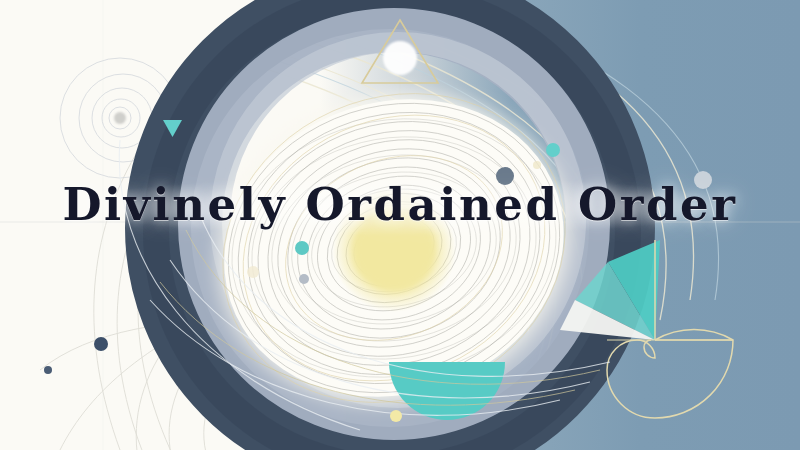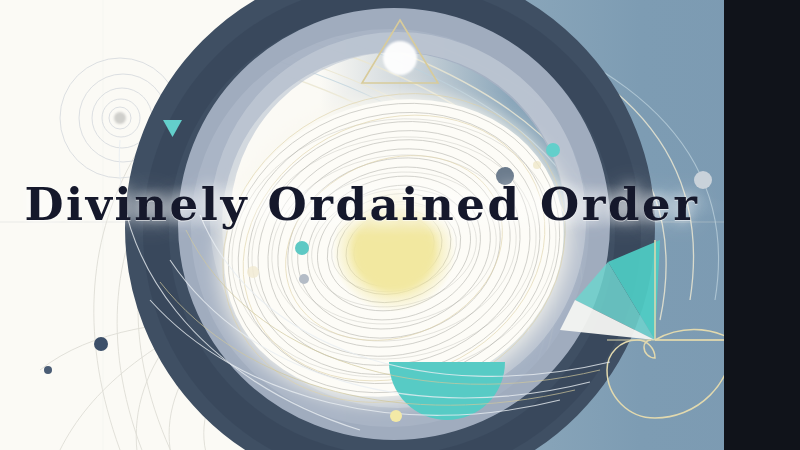--- a/index.html
+++ b/index.html
@@ -3,21 +3,21 @@
 <meta charset="utf-8">
 <title>Divinely Ordained Order</title>
 <style>
   html, body {
     margin: 0;
     padding: 0;
     background: #10131a;
   }
   #stage {
     position: relative;
-    width: 724px;
+    width: 800px;
     height: 450px;
     overflow: hidden;
     font-family: "DejaVu Serif", "Liberation Serif", serif;
     background: #d946ef;
   }
   #art {
     position: absolute;
     inset: 0;
     width: 800px;
     height: 450px;

